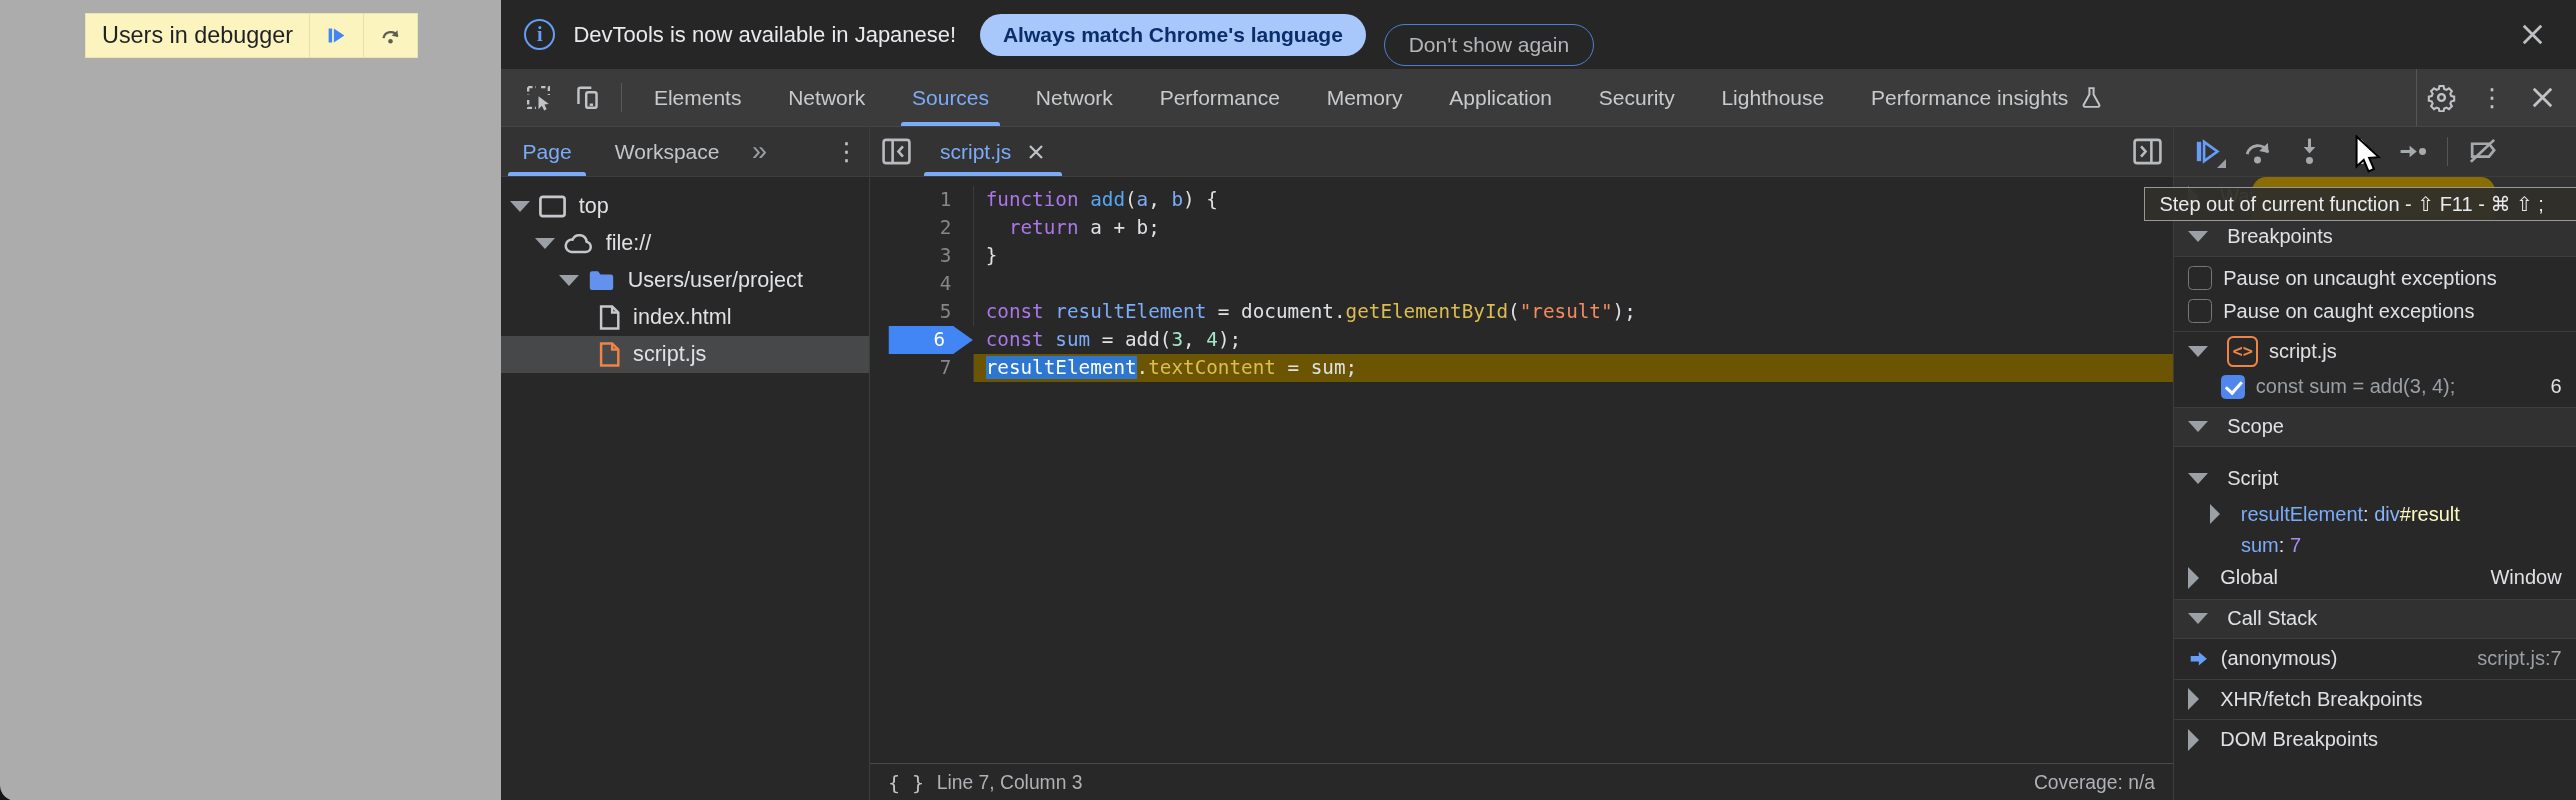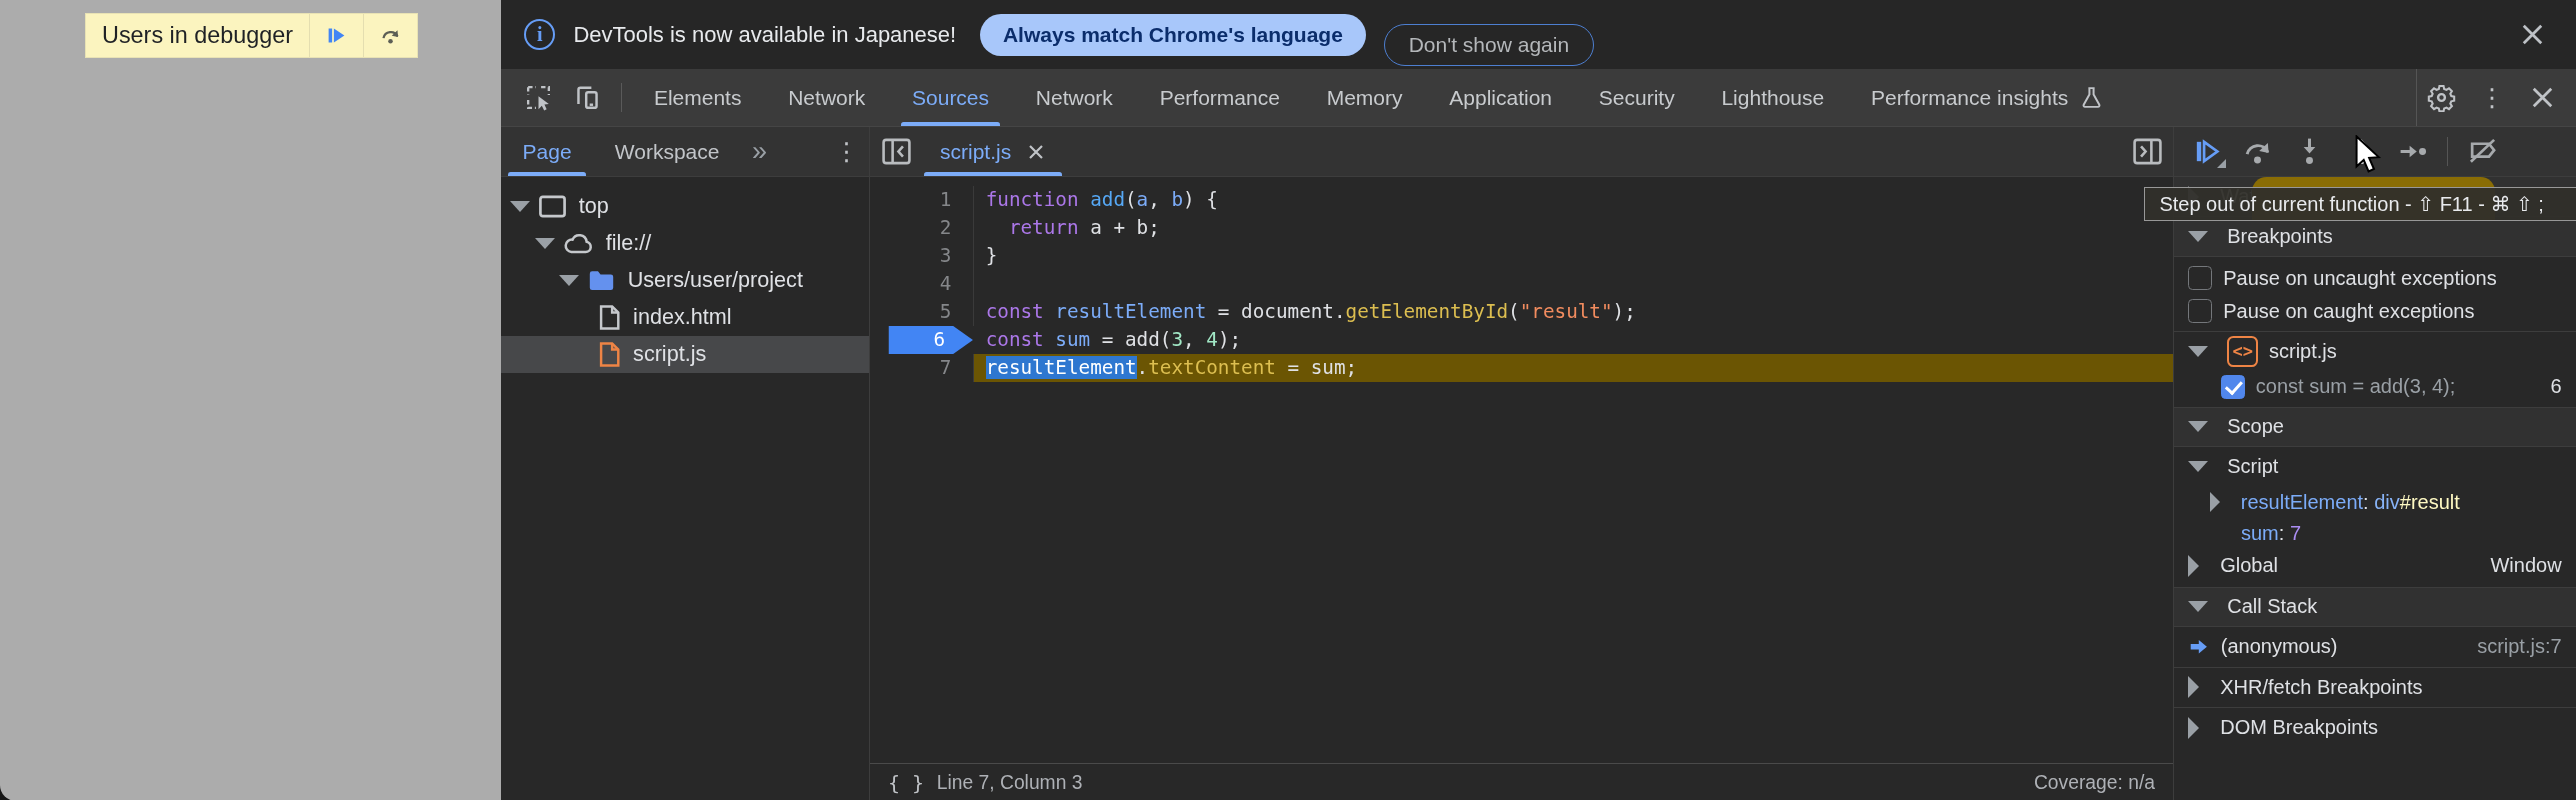--- a/index.html
+++ b/index.html
@@ -402,21 +402,21 @@
         <div class="row" style="height:36px; padding-left:47px; padding-bottom:3.6px;">
           <span class="checkbox checked"></span>
           <span class="dim">const sum = add(3, 4);</span>
           <span class="right-val">6</span>
         </div>
 
         <div class="sec-header bt">
           <span class="tri"></span>
           <span>Scope</span>
         </div>
-        <div class="row" style="height:39px; margin-top:0;">
+        <div class="row" style="height:39px; margin-top:12px;">
           <span class="tri"></span>
           <span>Script</span>
         </div>
         <div class="row" style="height:33px; padding-left:36px;">
           <span class="tri right" style="border-left-width:10px;border-top-width:10px;border-bottom-width:10px;"></span>
           <span style="white-space:pre;"><span class="v-var">resultElement</span><span>: </span><span class="v-tag">div</span><span class="v-id">#result</span></span>
         </div>
         <div class="row" style="height:30px; padding-left:67px;">
           <span style="white-space:pre;"><span class="v-var">sum</span><span>: </span><span class="v-num">7</span></span>
         </div>

